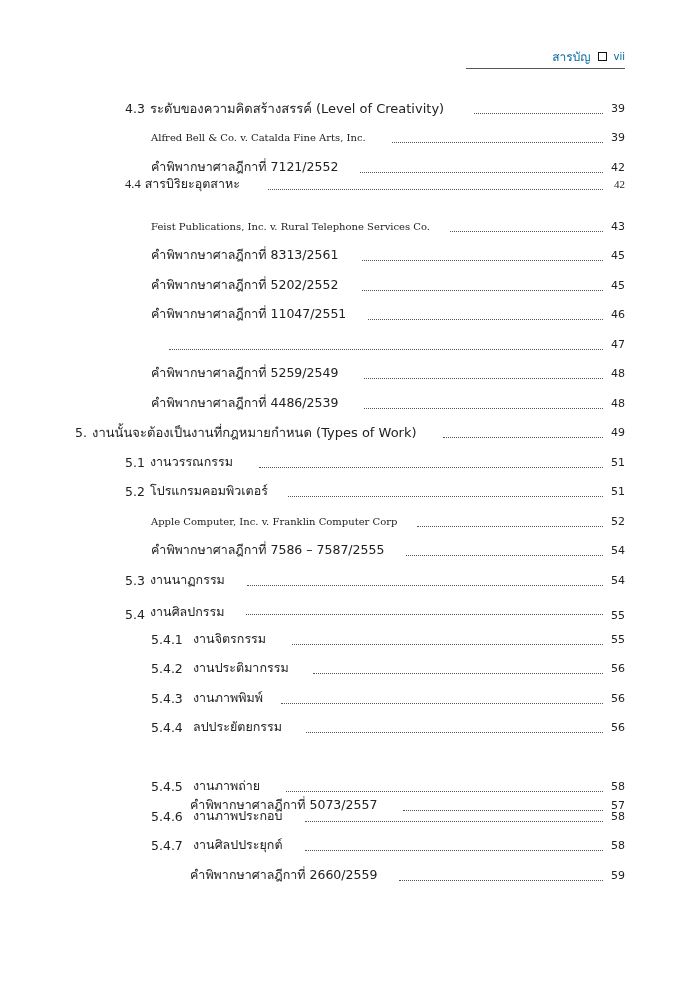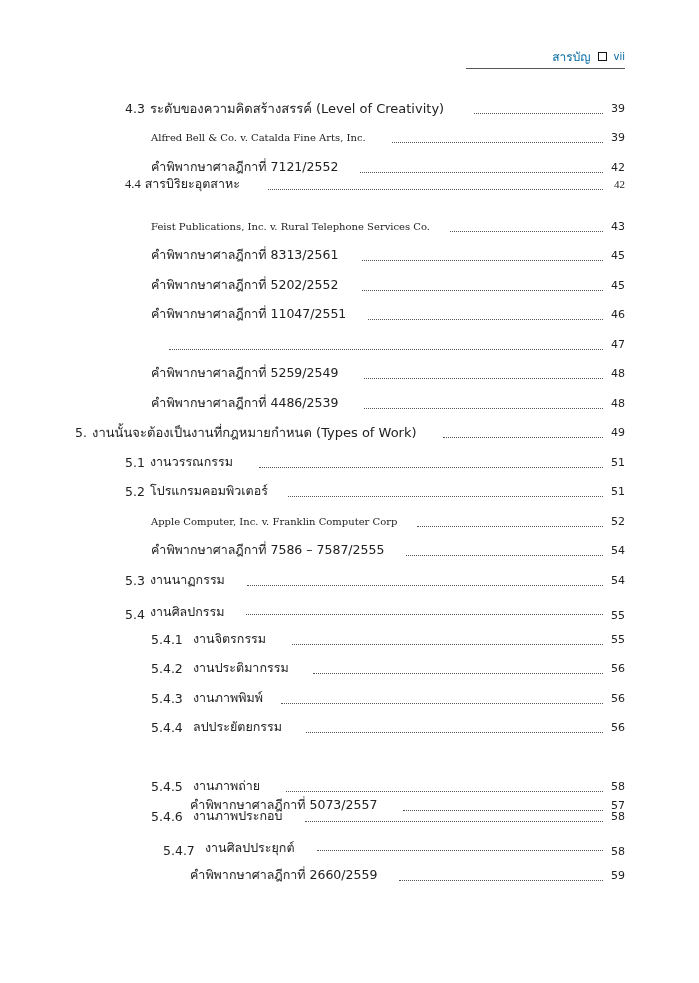--- a/index.html
+++ b/index.html
@@ -216,21 +216,21 @@
     <span class="page">58</span>
   </div>
 
   <div class="row" style="left:151px; top:709px;">
     <span class="num">5.4.6</span>&nbsp;&nbsp;
     <span class="title">งานภาพประกอบ</span>
     <span style="width:22px"></span><span class="leader"></span>
     <span class="page">58</span>
   </div>
 
-  <div class="row" style="left:163px; top:738px;align-items:flex-end;">
+  <div class="row" style="left:151px; top:738px;">
     <span class="num">5.4.7</span>&nbsp;&nbsp;
     <span class="title">งานศิลปประยุกต์</span>
     <span style="width:22px"></span><span class="leader"></span>
     <span class="page">58</span>
   </div>
 
   <div class="row" style="left:190px; top:768px;">
     <span class="title">คำพิพากษาศาลฎีกาที่ 2660/2559</span>
     <span style="width:22px"></span>
       <span class="leader"></span>

